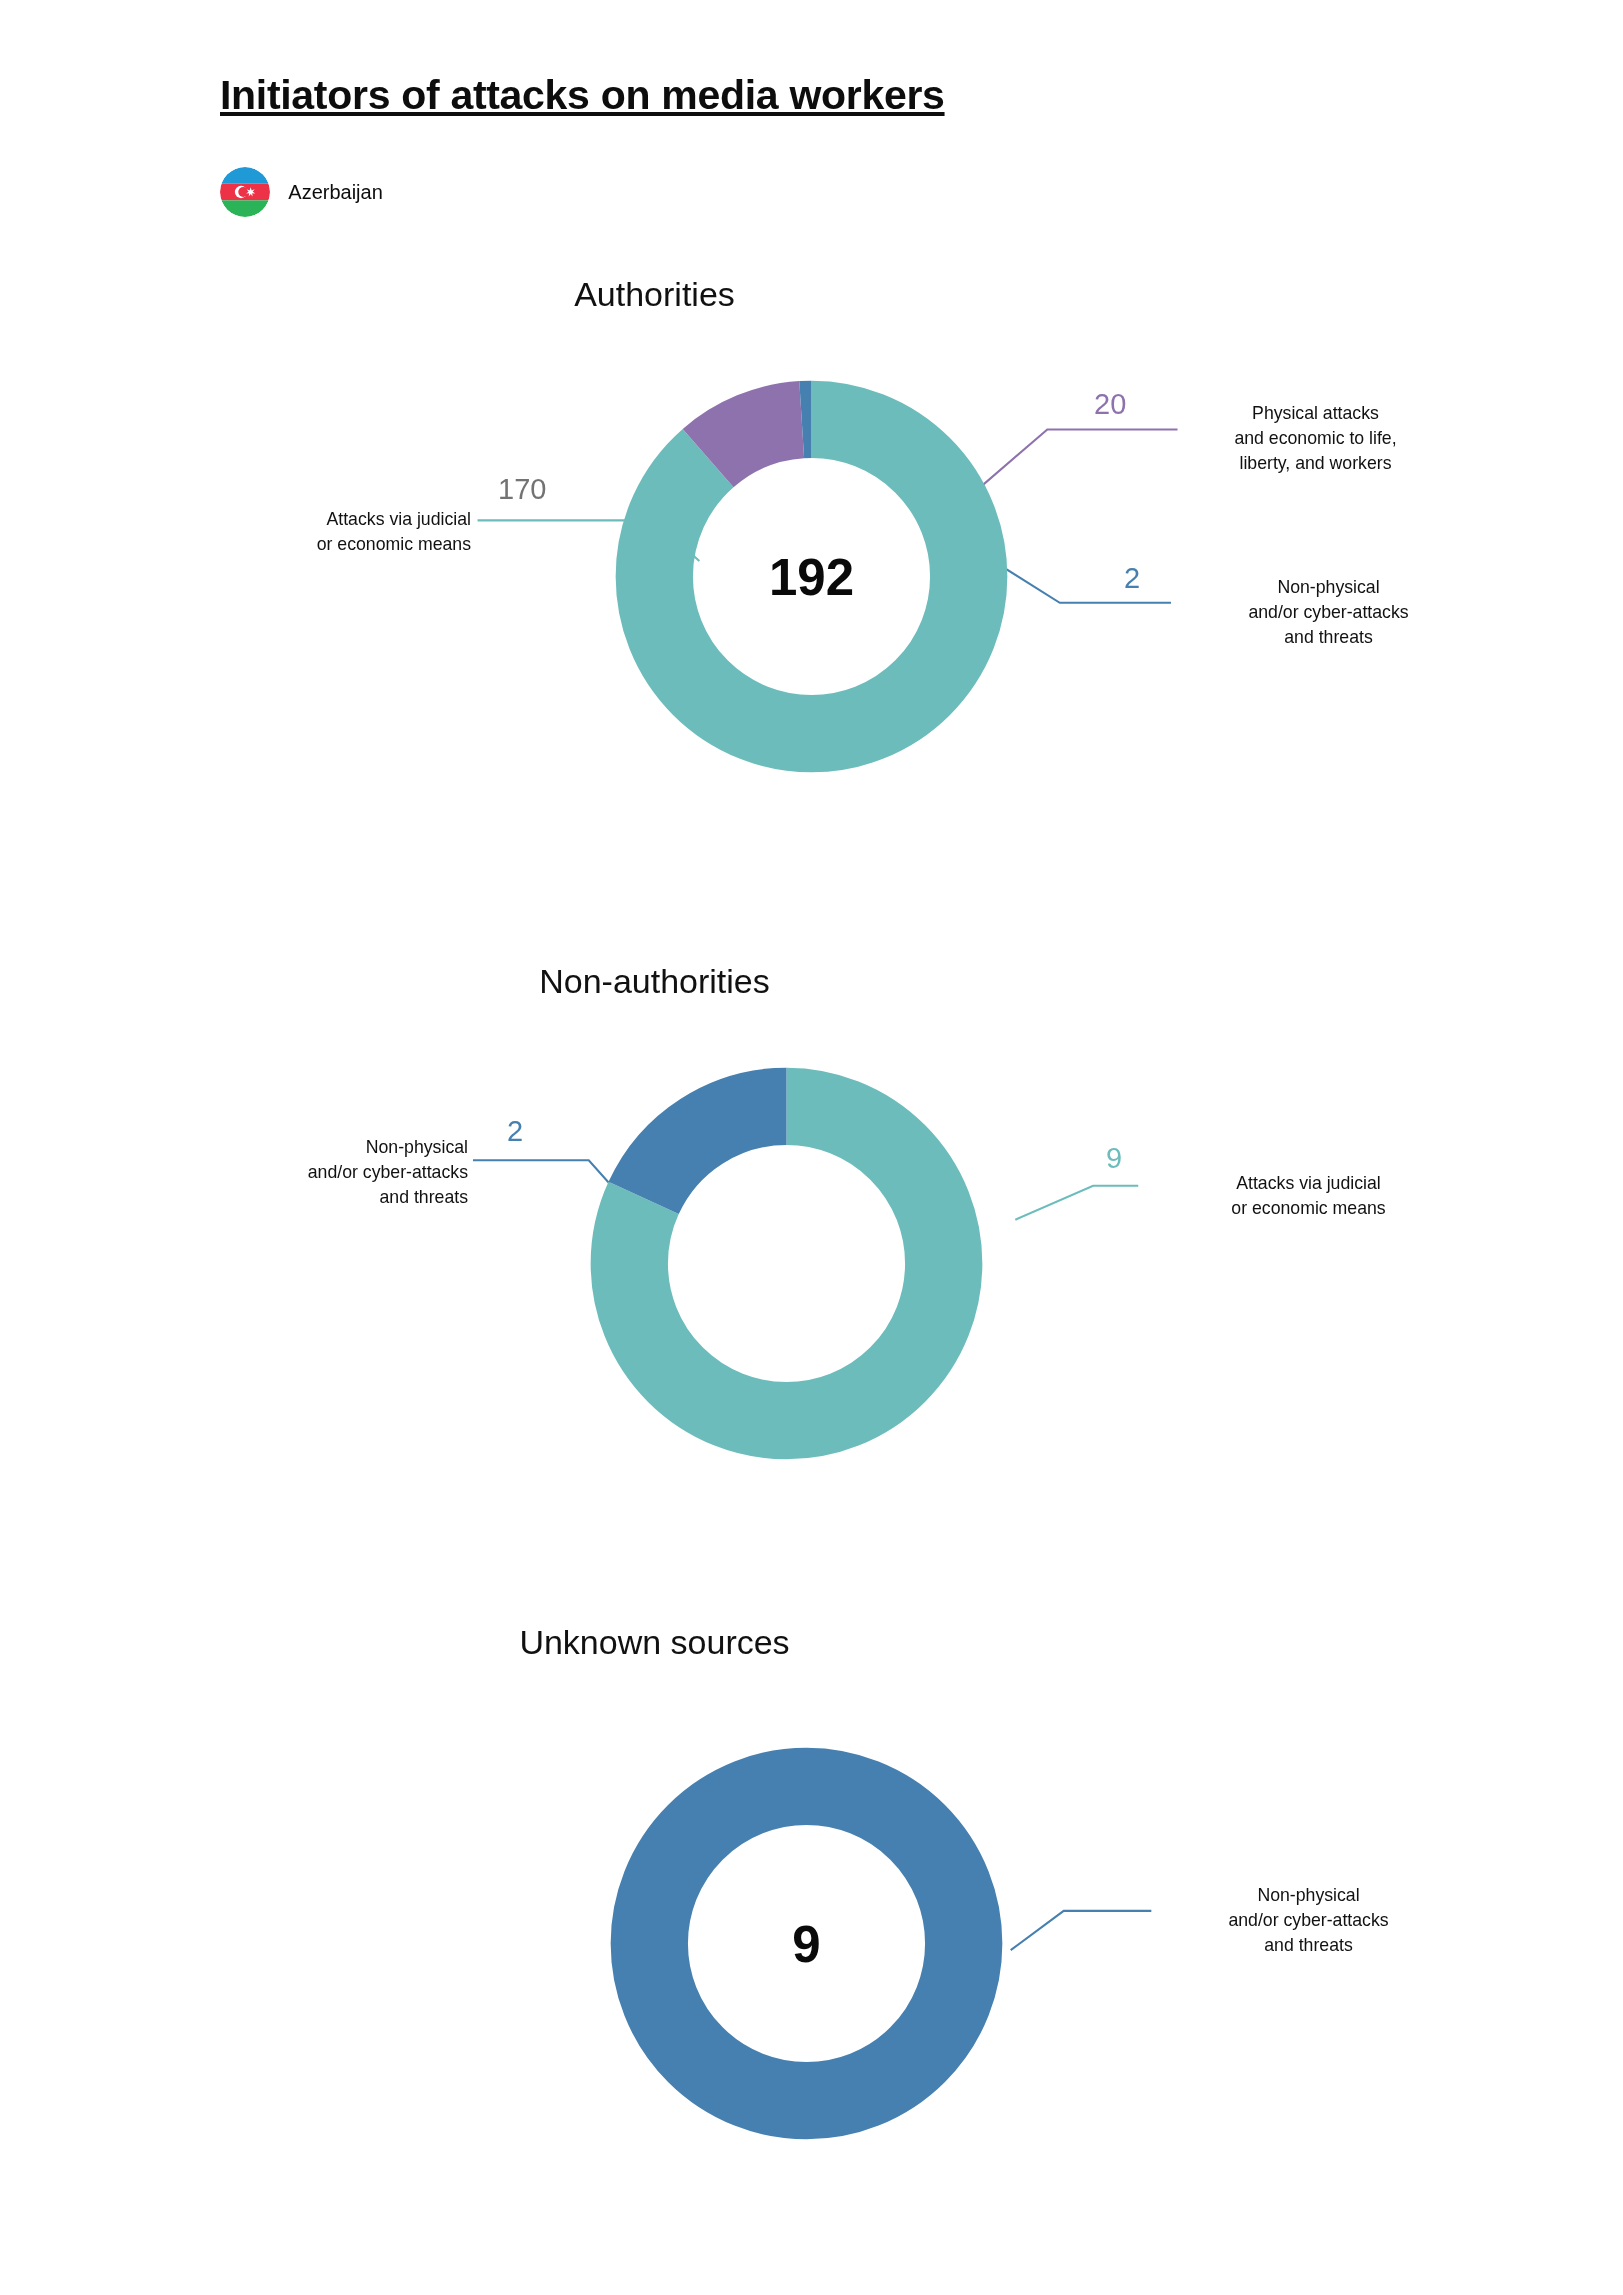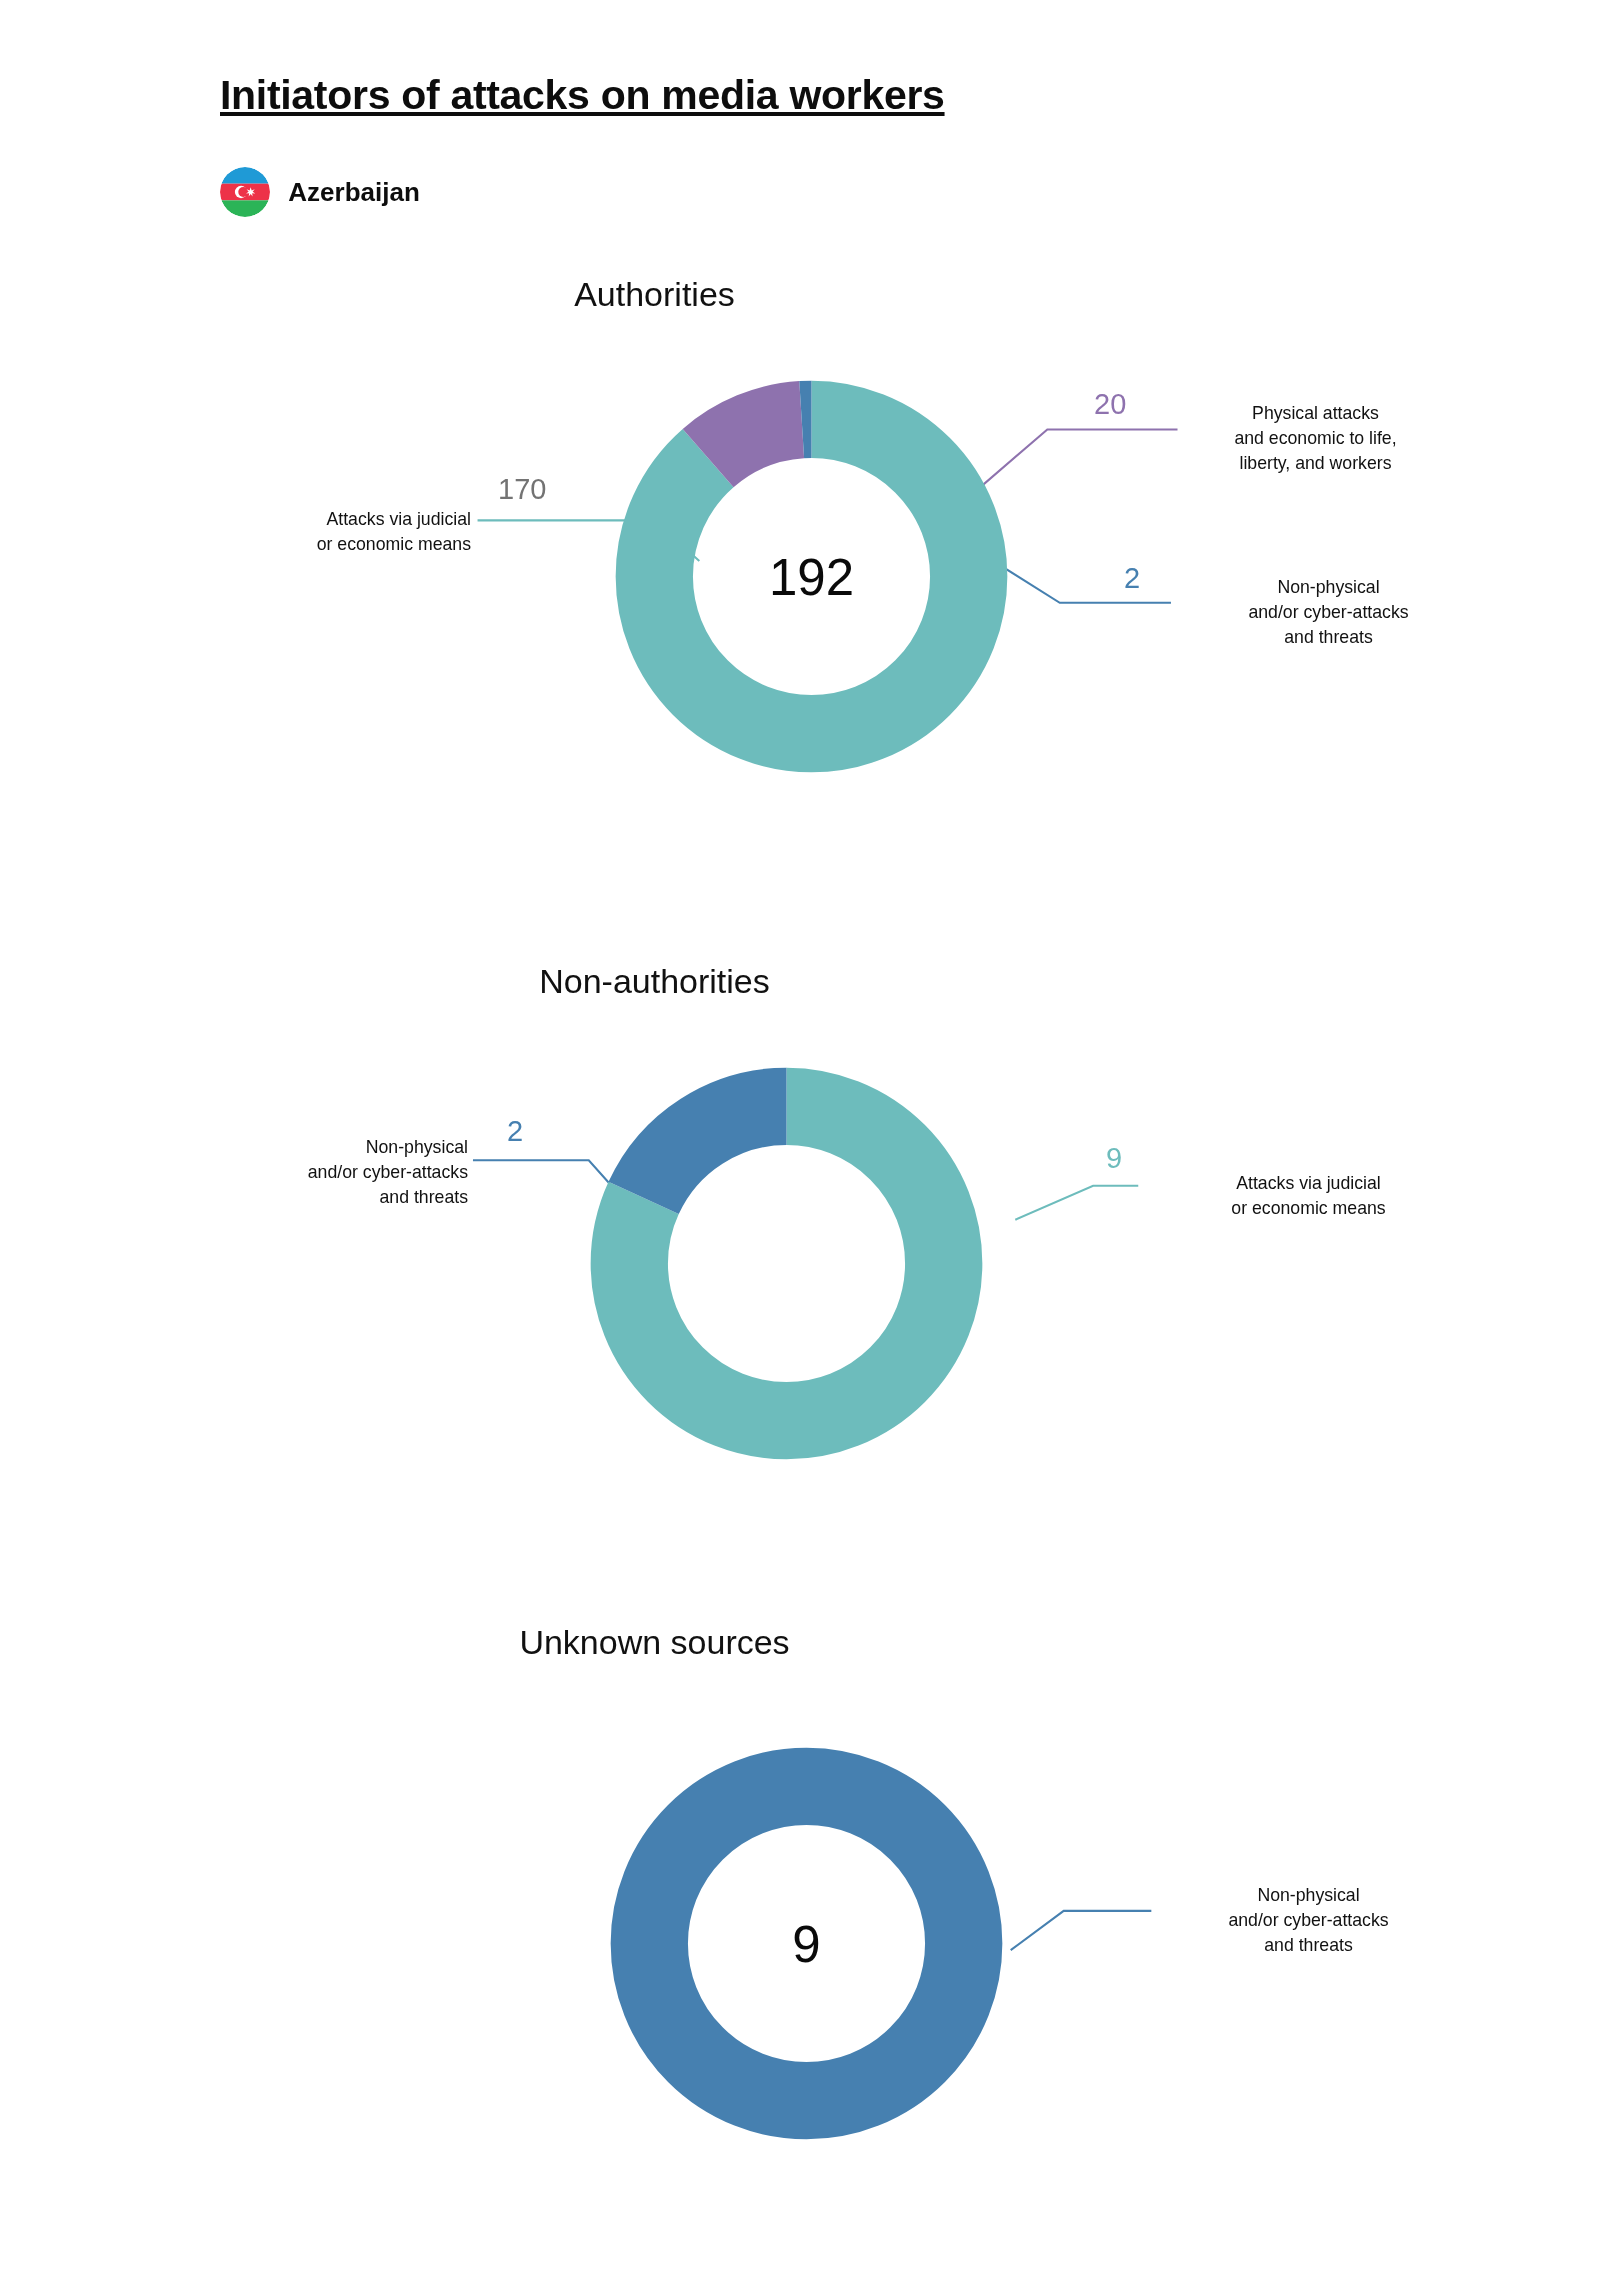--- a/index.html
+++ b/index.html
@@ -39,22 +39,22 @@
   }
   .flag-badge {
     width: 50px;
     height: 50px;
     border-radius: 50%;
     overflow: hidden;
     position: relative;
     flex: 0 0 auto;
   }
   .country-name {
-    font-size: 26px;
-    font-weight: 700;
+    font-size: 20px;
+    font-weight: 400;
     color: #0d0d0d;
     white-space: nowrap;
   }
 
   
   .chart-block {
     position: absolute;
     left: 0;
     width: 1623px;
   }
@@ -75,21 +75,21 @@
   .donut-wrap {
     position: absolute;
     left: 615px;
   }
 
   .center-value {
     position: absolute;
     width: 100%;
     text-align: center;
     font-size: 51px;
-    font-weight: 400;
+    font-weight: 700;
     color: #0a0a0a;
     top: 50%;
     transform: translateY(-50%);
     pointer-events: none;
   }
 
   
   .callout {
     position: absolute;
     font-size: 17.7px;

